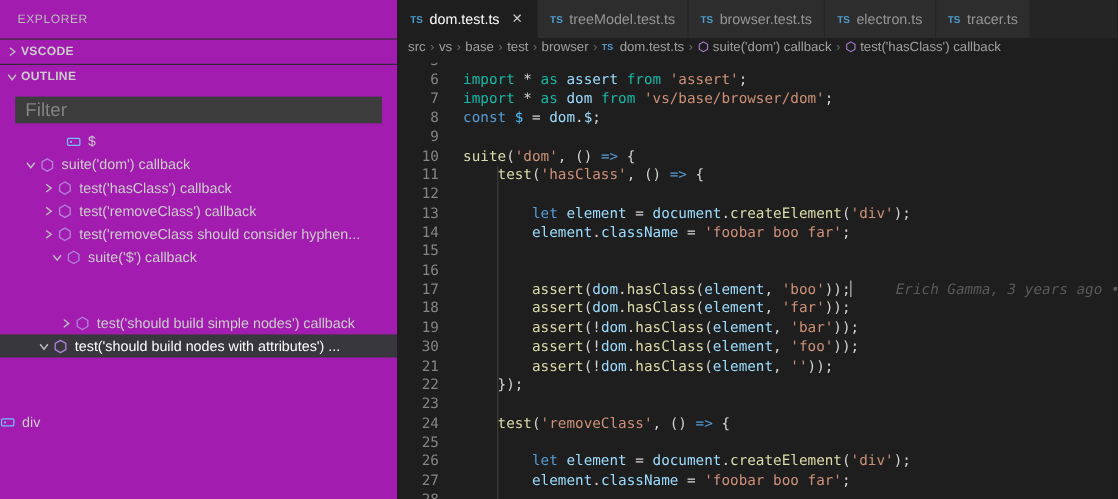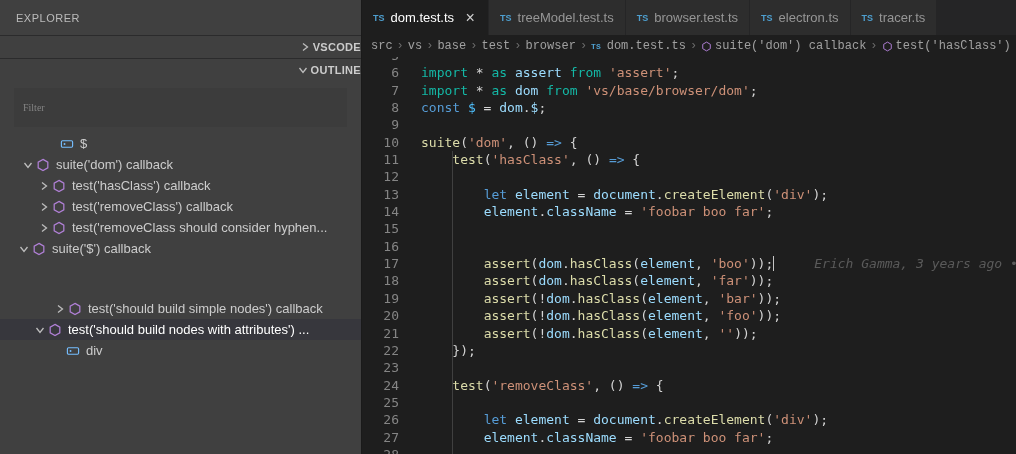--- a/index.html
+++ b/index.html
@@ -1,49 +1,49 @@
 <!DOCTYPE html>
 <html><head>
 <meta charset="utf-8">
 <style>
   html,body{margin:0;padding:0;width:1016px;height:454px;overflow:hidden;background:#1e1e1e;
     font-family:"Liberation Sans","DejaVu Sans",sans-serif;}
   .app{display:flex;width:1016px;height:454px;}
 
   
-  .sidebar{width:362px;flex:none;background:#404040;color:#cccccc;display:flex;flex-direction:column;
+  .sidebar{width:362px;flex:none;background:#a21caf;color:#cccccc;display:flex;flex-direction:column;
     border-right:1px solid #1a1a1a;box-sizing:border-box;}
   .sidebar-title{height:35px;display:flex;align-items:center;padding-left:16px;font-size:11px;
     color:#bbbbbb;letter-spacing:.5px;flex:none;}
   .section-header{height:22px;display:flex;align-items:center;font-size:11px;font-weight:700;
-    color:#cccccc;letter-spacing:.3px;cursor:pointer;padding-left:3px;flex:none;border-top:1px solid #2b2b2c;justify-content:flex-end;}
+    color:#cccccc;letter-spacing:.3px;cursor:pointer;padding-left:3px;flex:none;border-top:1px solid #2b2b2c;}
   .section-header .chev{width:16px;height:16px;display:flex;align-items:center;justify-content:center;}
   .filter-wrap{margin:7px 14px 6px 14px;flex:none;}
-  .filter-input{width:100%;box-sizing:border-box;height:39px;background:#3c3c3c;border:1px solid #3c3c3c;
-    color:#cccccc;font-size:10px;padding:0 8px;outline:none;font-family:Liberation Serif, serif;}
+  .filter-input{width:100%;box-sizing:border-box;height:24px;background:#3c3c3c;border:1px solid #3c3c3c;
+    color:#cccccc;font-size:17px;padding:0 8px;outline:none;font-family:Liberation Sans, sans-serif;}
   .filter-input::placeholder{color:#848484;}
   .tree{flex:1;overflow:hidden;font-size:13px;padding-top:0;}
   .tree-row{height:21px;display:flex;align-items:center;white-space:nowrap;cursor:pointer;color:#cccccc;}
   .tree-row.selected{background:#37373d;color:#ffffff;}
   .tree-row .chev{width:16px;flex:none;display:flex;align-items:center;justify-content:center;}
   .tree-row .sym-icon{width:14px;height:14px;flex:none;display:flex;align-items:center;justify-content:center;margin-right:6px;}
   .tree-row .label{overflow:hidden;}
 
   
   .editor{flex:1;min-width:0;display:flex;flex-direction:column;background:#1e1e1e;}
   .tabbar{height:35px;flex:none;background:#252526;display:flex;align-items:stretch;overflow:hidden;}
   .tab{display:flex;align-items:center;padding:0 11px;font-size:13px;color:#969696;background:#2d2d2d;
     border-right:1px solid #252526;cursor:pointer;white-space:nowrap;}
   .tab.active{background:#1e1e1e;color:#ffffff;}
   .tab-icon{display:flex;align-items:center;margin-right:6px;}
   .ts-icon{font-size:9px;font-weight:700;color:#4e9fcf;letter-spacing:0;}
   .tab .close{margin-left:9px;color:#cfcfcf;font-size:16px;line-height:16px;width:14px;text-align:center;}
 
-  .breadcrumbs{height:22px;flex:none;display:flex;align-items:center;padding-left:9px;font-size:12px;
-    color:#a0a0a0;background:#1e1e1e;white-space:nowrap;overflow:hidden;font-family:Liberation Mono, monospace;}
+  .breadcrumbs{height:22px;flex:none;display:flex;align-items:flex-start;padding-left:9px;font-size:12px;
+    color:#a0a0a0;background:#1e1e1e;white-space:nowrap;overflow:hidden;}
   .crumb{display:flex;align-items:center;cursor:pointer;}
   .crumb .sym-icon{display:flex;align-items:center;margin-right:3px;}
   .crumb .sym-icon svg{width:11px;height:11px;}
   .crumb .ts-icon{font-size:8px;margin-right:3px;}
   .crumb-sep{color:#6b6b6b;margin:0 4px;font-size:12px;}
 
   .code{flex:1;position:relative;overflow:hidden;
     font-family:"DejaVu Sans Mono","Liberation Mono",monospace;font-size:13px;}
   .lines{position:absolute;top:-10px;left:0;right:0;}
   .line{display:flex;height:17.35px;line-height:17.35px;}
@@ -140,21 +140,21 @@
               <path d="M3 1.5 L7.5 5 L3 8.5" fill="none" stroke="#bdbdbd" stroke-width="1.3"></path>
             </svg>
           </span>
           <span class="sym-icon">
             <svg width="14" height="14" viewBox="0 0 16 16">
               <path d="M8 1.6 L13.5 4.8 V11.2 L8 14.4 L2.5 11.2 V4.8 Z" fill="none" stroke="#b180d7" stroke-width="1.4"></path>
             </svg>
           </span>
           <span class="label">test('removeClass should consider hyphen...</span>
         </div>
-        <div class="tree-row" style="padding-left: 16px;">
+        <div class="tree-row" style="padding-left: 44px;">
           <span class="chev">
             <svg style="transform:rotate(90deg);" width="10" height="10" viewBox="0 0 10 10">
               <path d="M3 1.5 L7.5 5 L3 8.5" fill="none" stroke="#bdbdbd" stroke-width="1.3"></path>
             </svg>
           </span>
           <span class="sym-icon">
             <svg width="14" height="14" viewBox="0 0 16 16">
               <path d="M8 1.6 L13.5 4.8 V11.2 L8 14.4 L2.5 11.2 V4.8 Z" fill="none" stroke="#b180d7" stroke-width="1.4"></path>
             </svg>
           </span>
@@ -179,21 +179,21 @@
               <path d="M3 1.5 L7.5 5 L3 8.5" fill="none" stroke="#bdbdbd" stroke-width="1.3"></path>
             </svg>
           </span>
           <span class="sym-icon">
             <svg width="14" height="14" viewBox="0 0 16 16">
               <path d="M8 1.6 L13.5 4.8 V11.2 L8 14.4 L2.5 11.2 V4.8 Z" fill="none" stroke="#b180d7" stroke-width="1.4"></path>
             </svg>
           </span>
           <span class="label">test('should build nodes with attributes') ...</span>
         </div>
-        <div class="tree-row" style="padding-left: 66px;">
+        <div class="tree-row" style=" margin-top: 48px;">
           <span class="sym-icon">
             <svg width="14" height="14" viewBox="0 0 16 16">
               <rect x="1.6" y="4.3" width="12.8" height="7.4" rx="1.3" fill="none" stroke="#75beff" stroke-width="1.3"></rect>
               <circle cx="5.2" cy="8" r="1.1" fill="#75beff"></circle>
             </svg>
           </span>
           <span class="label">div</span>
         </div>
       </div>
   </aside>
@@ -334,21 +334,21 @@
           </div>
           <div class="line">
             <span class="ln">18</span>
             <span class="lc"><span class="tok-pl">		</span><span class="tok-fn">assert</span><span class="tok-pl">(</span><span class="tok-var">dom</span><span class="tok-pl">.</span><span class="tok-fn">hasClass</span><span class="tok-pl">(</span><span class="tok-var">element</span><span class="tok-pl">, </span><span class="tok-str">'far'</span><span class="tok-pl">));</span></span>
           </div>
           <div class="line">
             <span class="ln">19</span>
             <span class="lc"><span class="tok-pl">		</span><span class="tok-fn">assert</span><span class="tok-pl">(!</span><span class="tok-var">dom</span><span class="tok-pl">.</span><span class="tok-fn">hasClass</span><span class="tok-pl">(</span><span class="tok-var">element</span><span class="tok-pl">, </span><span class="tok-str">'bar'</span><span class="tok-pl">));</span></span>
           </div>
           <div class="line">
-            <span class="ln">20</span>
+            <span class="ln">30</span>
             <span class="lc"><span class="tok-pl">		</span><span class="tok-fn">assert</span><span class="tok-pl">(!</span><span class="tok-var">dom</span><span class="tok-pl">.</span><span class="tok-fn">hasClass</span><span class="tok-pl">(</span><span class="tok-var">element</span><span class="tok-pl">, </span><span class="tok-str">'foo'</span><span class="tok-pl">));</span></span>
           </div>
           <div class="line">
             <span class="ln">21</span>
             <span class="lc"><span class="tok-pl">		</span><span class="tok-fn">assert</span><span class="tok-pl">(!</span><span class="tok-var">dom</span><span class="tok-pl">.</span><span class="tok-fn">hasClass</span><span class="tok-pl">(</span><span class="tok-var">element</span><span class="tok-pl">, </span><span class="tok-str">''</span><span class="tok-pl">));</span></span>
           </div>
           <div class="line">
             <span class="ln">22</span>
             <span class="lc"><span class="tok-pl">	});</span></span>
           </div>

